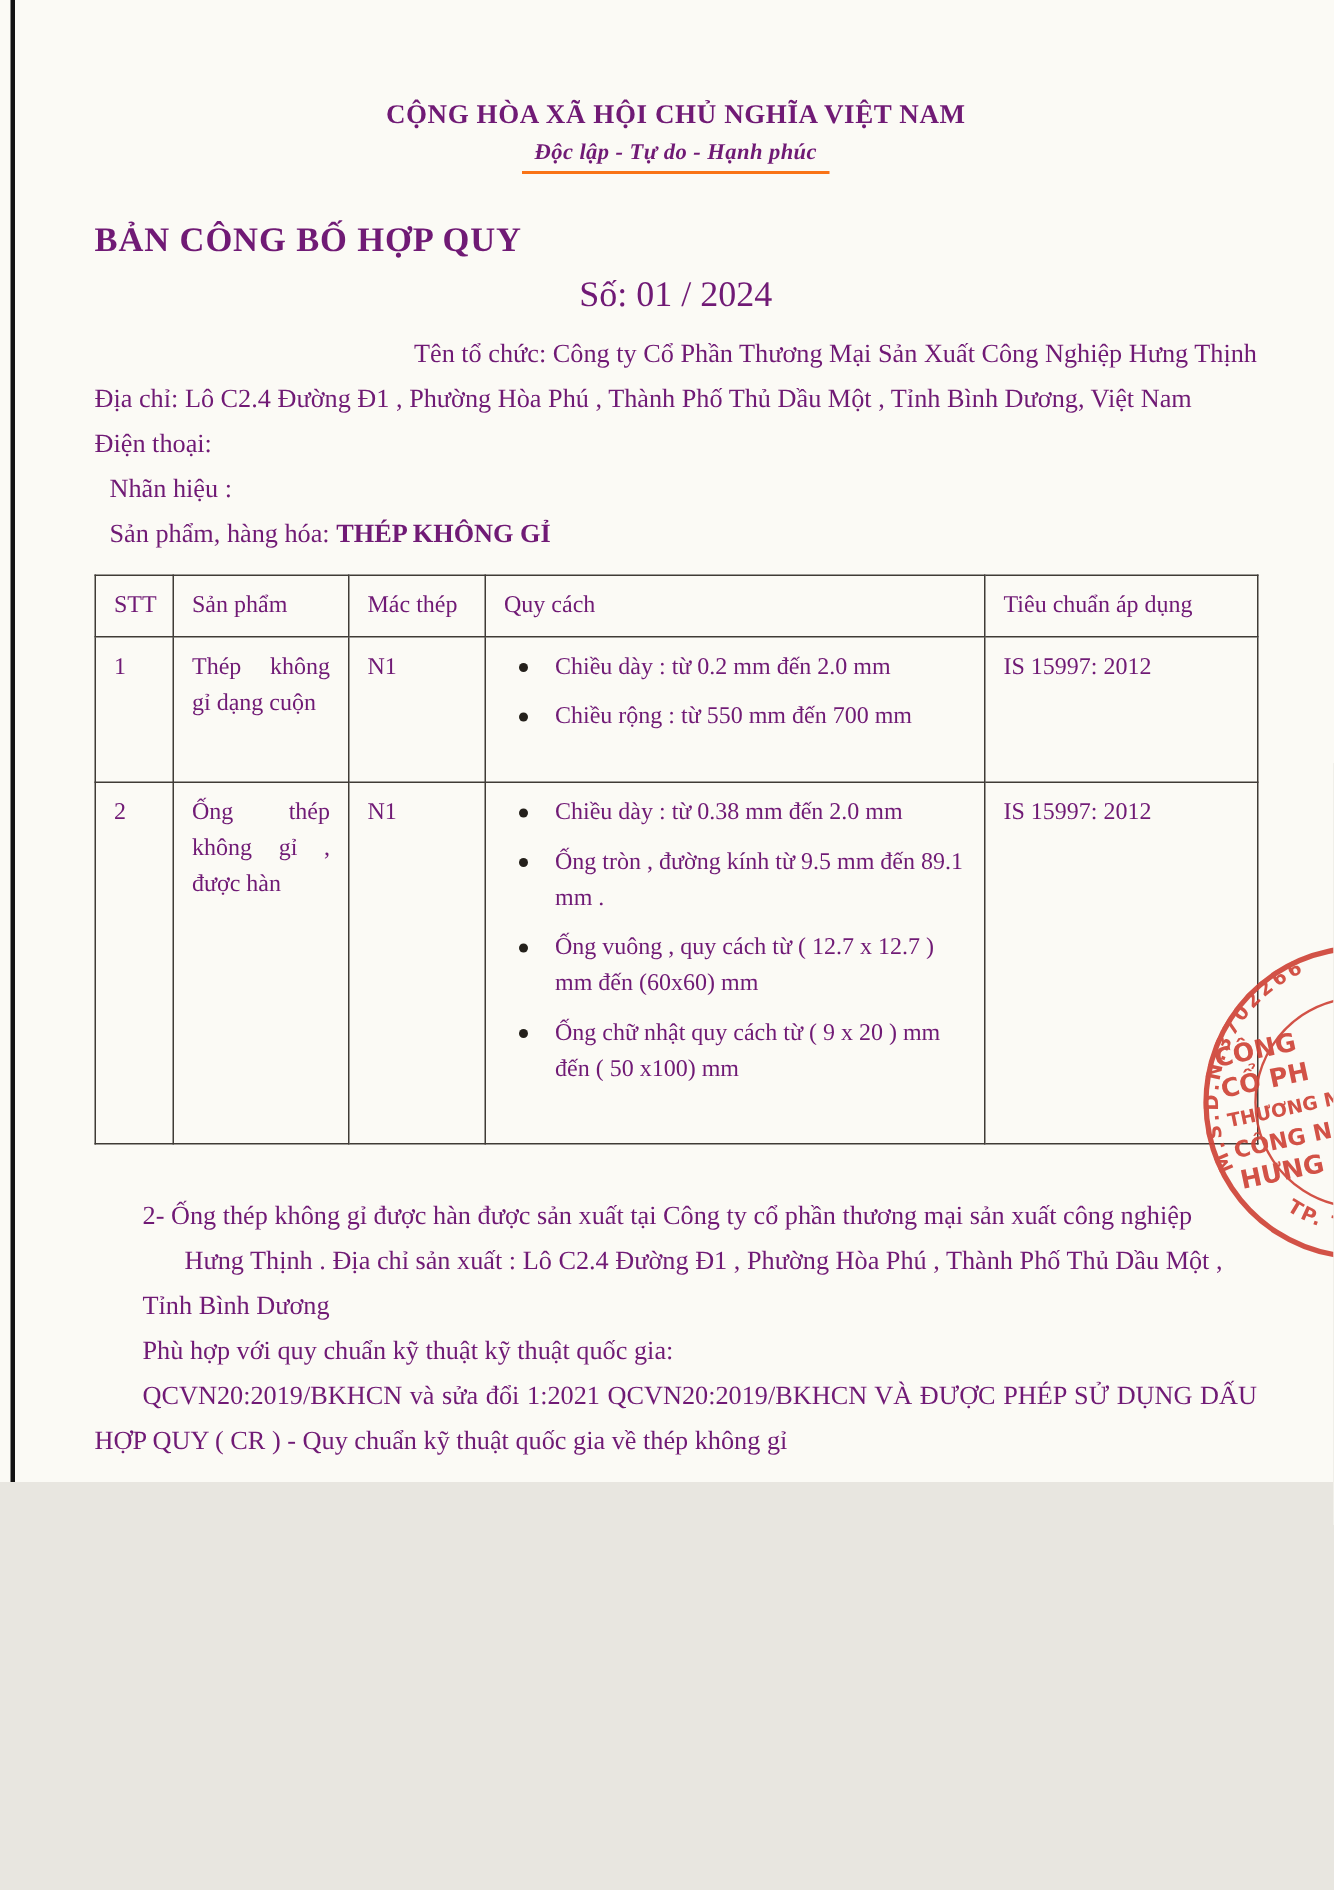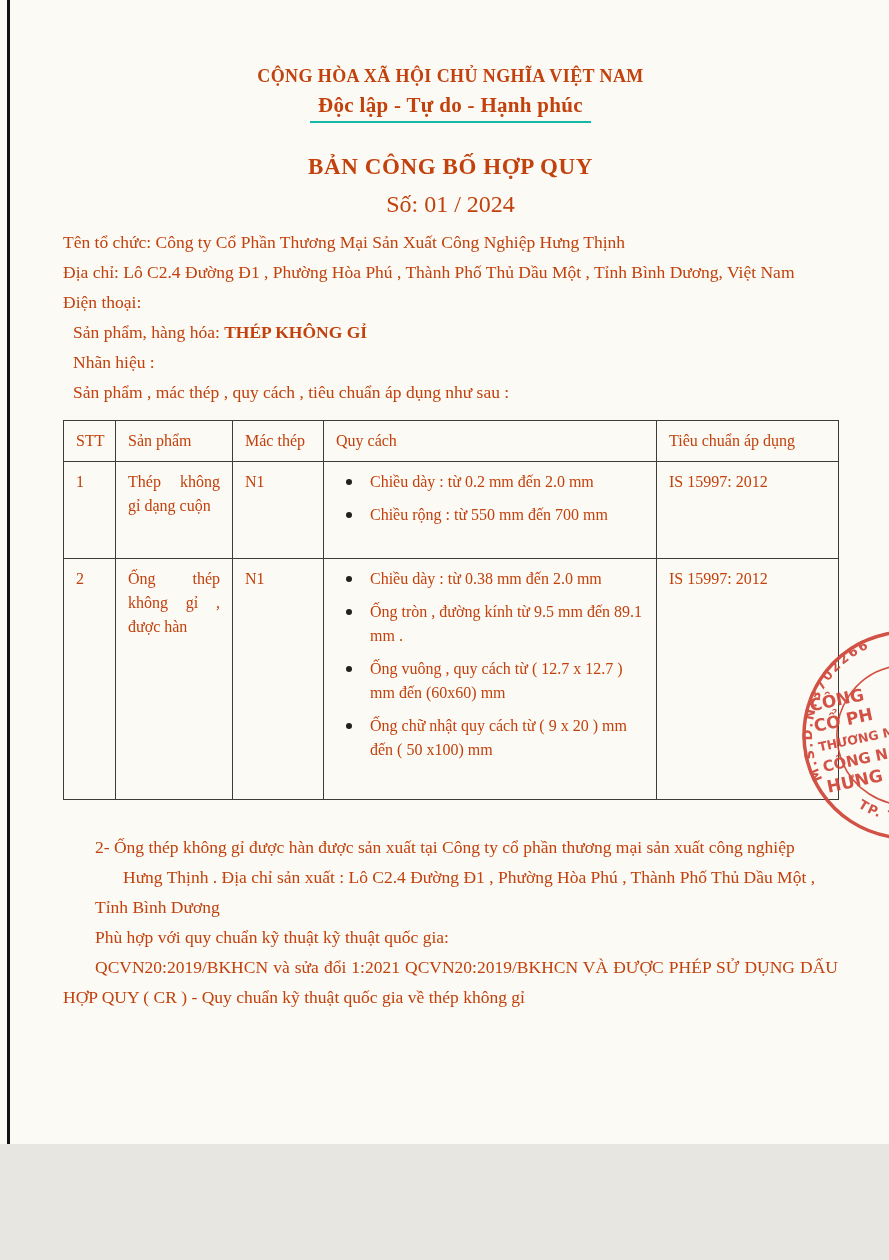--- a/index.html
+++ b/index.html
@@ -1,45 +1,45 @@
 <!DOCTYPE html>
 <html><head>
 <meta charset="utf-8">
 <style>
   html,body{margin:0;padding:0;background:#e8e6e0;}
   .page{
     position:relative;
-    width:889px;height:1144px;
+    width:889px;height:988px;
     background:#fbfaf5;
     overflow:hidden;
     font-family:"Liberation Serif","DejaVu Serif",serif;
-    color:#c2410c;
+    color:#701a75;
   }
   
   .edge-line{position:absolute;left:7px;top:0;width:3px;height:1147px;background:#121212;}
   .bar-black{position:absolute;left:8px;top:1238px;width:524px;height:14px;background:#1a1a1a;}
   .bar-gray{position:absolute;left:532px;top:1240px;width:357px;height:11px;background:#a19e98;}
 
   .doc{position:absolute;left:63px;top:64px;width:775px;}
 
   .nat-title{
     text-align:center;font-weight:bold;font-size:18px;letter-spacing:.4px;line-height:24px;
   }
   .motto-wrap{text-align:center;margin-top:5px;}
   .motto{
-    display:inline-block;font-weight:bold;font-size:21px;letter-spacing:.3px;
-    padding:0 8px 3px 8px;border-bottom:2px solid #14b8a6;
+    display:inline-block;font-weight:bold;font-size:15px;letter-spacing:.3px;
+    padding:0 8px 3px 8px;border-bottom:2px solid #f97316;font-style:italic;
   }
   .doc-title{
-    margin:30px 0 0 0;text-align:center;font-weight:bold;font-size:23px;letter-spacing:.6px;line-height:28px;
+    margin:30px 0 0 0;font-weight:bold;font-size:23px;letter-spacing:.6px;line-height:28px;
   }
   .doc-number{text-align:center;font-size:24px;margin-top:10px;line-height:26px;}
 
   .line{margin:0;font-size:17.5px;line-height:30px;}
-  .org-line{margin-top:10px;}
+  .org-line{margin-top:10px;text-align:right;}
   .indent{padding-left:10px;}
   .product-value{font-weight:bold;}
 
   
   table.spec-table{
     border-collapse:collapse;table-layout:fixed;width:775px;margin-top:13px;
     font-size:16px;
   }
   .spec-table th,.spec-table td{
     border:1.5px solid #3f3b36;vertical-align:top;padding:8px 12px;
@@ -83,23 +83,22 @@
     <div class="motto-wrap">
       <span class="motto">Độc lập - Tự do - Hạnh phúc</span>
     </div>
 
     <h1 class="doc-title">BẢN CÔNG BỐ HỢP QUY</h1>
     <div class="doc-number">Số: 01 / 2024</div>
 
     <p class="line org-line">Tên tổ chức: Công ty Cổ Phần Thương Mại Sản Xuất Công Nghiệp Hưng Thịnh</p>
     <p class="line">Địa chỉ: Lô C2.4 Đường Đ1 , Phường Hòa Phú , Thành Phố Thủ Dầu Một , Tỉnh Bình Dương, Việt Nam</p>
     <p class="line">Điện thoại:</p>
+    <p class="line indent">Nhãn hiệu :</p>
     <p class="line indent"><span>Sản phẩm, hàng hóa: </span><span class="product-value">THÉP KHÔNG GỈ</span></p>
-    <p class="line indent">Nhãn hiệu :</p>
-    <p class="line indent">Sản phẩm , mác thép , quy cách , tiêu chuẩn áp dụng như sau :</p>
 
     <table class="spec-table">
       <colgroup>
         <col style="width:52px">
           <col style="width:117px">
           <col style="width:91px">
           <col style="width:333px">
           <col style="width:182px">
       </colgroup>
       <thead>

